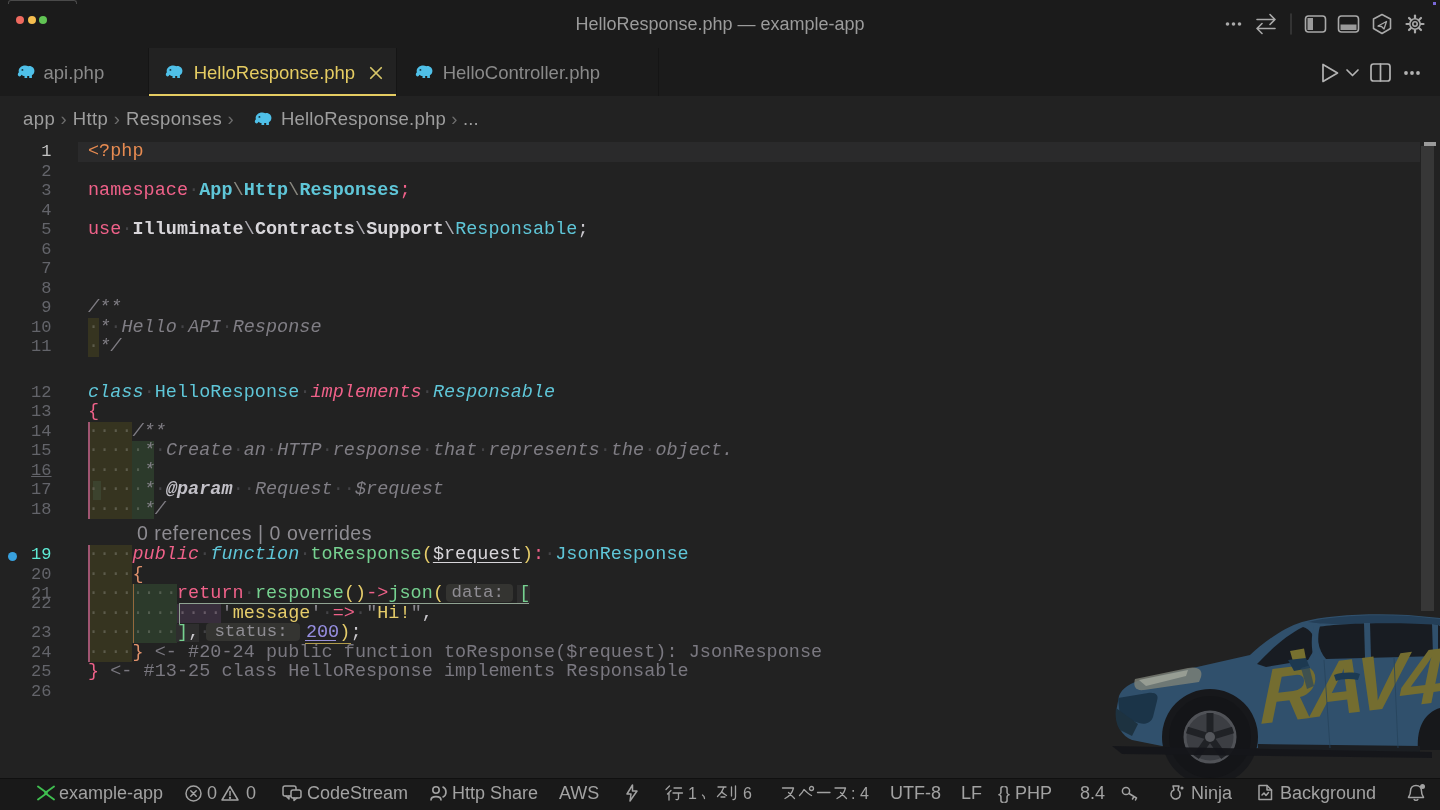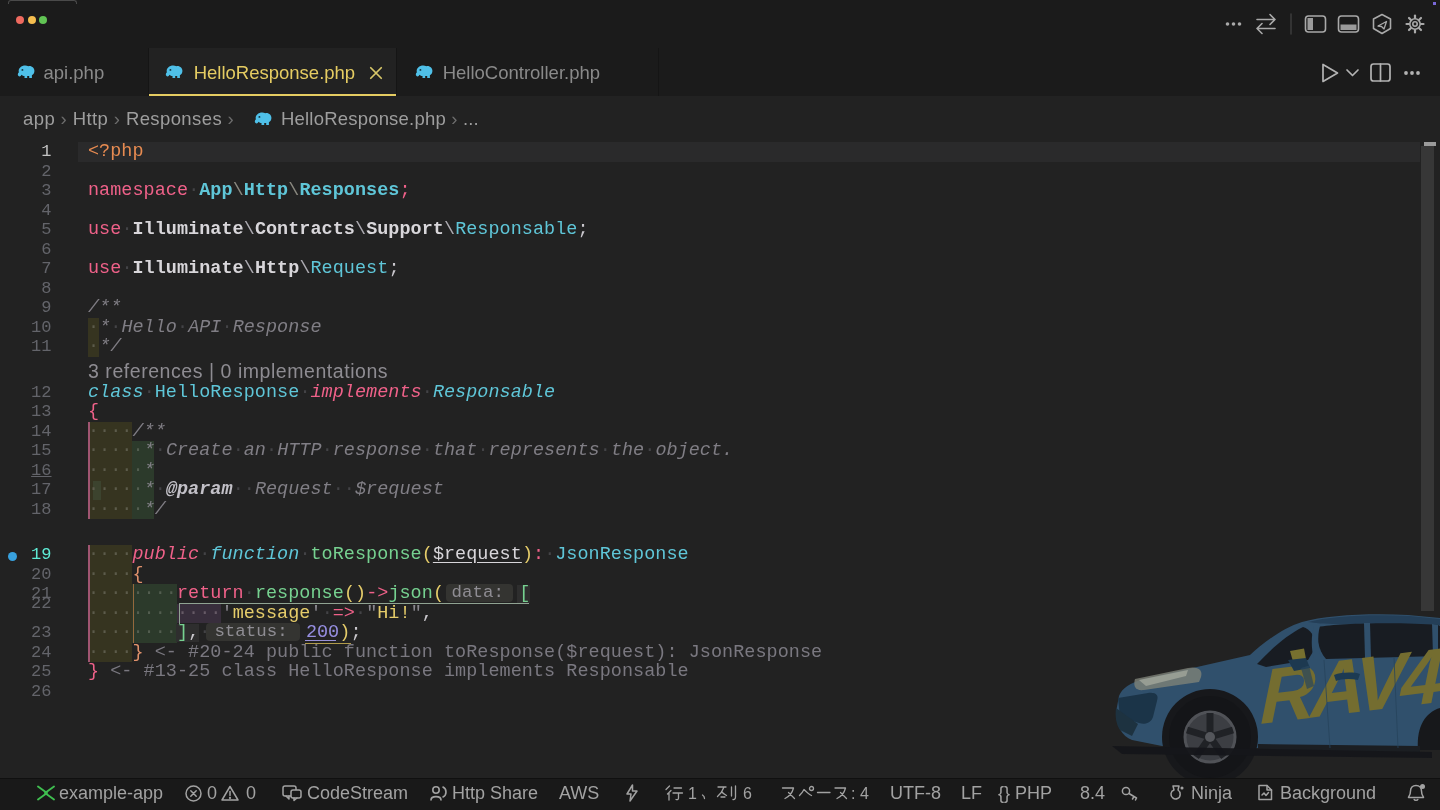--- a/index.html
+++ b/index.html
@@ -10,20 +10,21 @@
 .inlay{display:inline-block;background:#343431;color:#8f8d93;border-radius:4px;padding:0 6px;height:17.5px;line-height:17.5px;font-size:17.4px;vertical-align:1px;}
 .sbt{position:absolute;top:784px;height:18px;line-height:18px;color:#a2a2a2;font-size:18px;white-space:nowrap;}
 </style></head>
 <body>
 
 <div style="position:absolute;left:0;top:0;width:1440px;height:48px;background:#1b1b1b;">
   <div style="position:absolute;left:8px;top:0;width:69px;height:4px;border:1px solid #4a4a4a;border-bottom:none;border-radius:3px 3px 0 0;"></div>
   <div style="position:absolute;left:16px;top:16px;width:8px;height:8px;border-radius:50%;background:#ee6a5f;"></div>
   <div style="position:absolute;left:27.5px;top:16px;width:8px;height:8px;border-radius:50%;background:#f5bd4f;"></div>
   <div style="position:absolute;left:39px;top:16px;width:8px;height:8px;border-radius:50%;background:#61c454;"></div>
+  <div style="position:absolute;left:0;top:14px;width:1440px;text-align:center;color:#9b9b9b;font-size:18px;">HelloResponse.php — example-app</div>
   <div style="position:absolute;left:1433px;top:2px;width:3px;height:3px;background:#7a68d8;"></div>
 
 <svg width="240" height="48" viewBox="0 0 240 48" style="position:absolute;left:1200px;top:0;" fill="none" stroke="#a9a9a9" stroke-width="1.6" stroke-linecap="round" stroke-linejoin="round">
 <g stroke="none" fill="#a9a9a9">
         <circle cx="27.5" cy="24" r="1.8"></circle>
         <circle cx="33.5" cy="24" r="1.8"></circle>
         <circle cx="39.5" cy="24" r="1.8"></circle>
       </g>
 <path d="M57 19.5 H75 M70 14.5 L75 19.5 L70 24.5"></path>
 <path d="M75 28.5 H57 M62 23.5 L57 28.5 L62 33.5"></path>
@@ -153,39 +154,38 @@
 <div class="gut" style="top:584.25px;color:#63646a;">21</div>
 <div class="gut" style="top:594px;color:#63646a;">22</div>
 <div class="gut" style="top:623.25px;color:#63646a;">23</div>
 <div class="gut" style="top:642.75px;color:#63646a;">24</div>
 <div class="gut" style="top:662.25px;color:#63646a;">25</div>
 <div class="gut" style="top:681.75px;color:#63646a;">26</div>
 <div style="position:absolute;left:8px;top:551.5px;width:9px;height:9px;border-radius:50%;background:#38a1de;"></div>
 <div class="code" style="top:142.25px;"><span style="color:#e78b51;">&lt;?php</span></div>
 <div class="code" style="top:181.25px;"><span style="color:#ef6189;">namespace</span><span style="color:#434346">·</span><span style="color:#5fc6d8;font-weight:bold;">App</span><span style="color:#8a887f;">\</span><span style="color:#5fc6d8;font-weight:bold;">Http</span><span style="color:#8a887f;">\</span><span style="color:#5fc6d8;font-weight:bold;">Responses</span><span style="color:#ef6189;">;</span></div>
 <div class="code" style="top:220.25px;"><span style="color:#ef6189;">use</span><span style="color:#434346">·</span><span style="color:#d8d6da;font-weight:bold;">Illuminate</span><span style="color:#adabb2;">\</span><span style="color:#d8d6da;font-weight:bold;">Contracts</span><span style="color:#adabb2;">\</span><span style="color:#d8d6da;font-weight:bold;">Support</span><span style="color:#adabb2;">\</span><span style="color:#5fc6d8;">Responsable</span><span style="color:#c9c7cc;">;</span></div>
-<div class="code" style="top:259.25px;"><span style="color:#ef6189;">use</span><span style="color:#434346">·</span><span style="color:#d8d6da;font-weight:bold;">Illuminate</span><span style="color:#adabb2;">\</span><span style="color:#d8d6da;font-weight:bold;">Http</span><span style="color:#adabb2;">\</span><span style="color:#5fc6d8;">Request</span><span style="color:#c9c7cc;">;</span></div>
 <div class="code" style="top:298.25px;"><span style="color:#807e85;font-style:italic;">/**</span></div>
 <div class="code" style="top:317.75px;"><span style="color:#5c5b4b">·</span><span style="color:#807e85;font-style:italic;">*</span><span style="color:#434346">·</span><span style="color:#807e85;font-style:italic;">Hello</span><span style="color:#434346">·</span><span style="color:#807e85;font-style:italic;">API</span><span style="color:#434346">·</span><span style="color:#807e85;font-style:italic;">Response</span></div>
 <div class="code" style="top:337.25px;"><span style="color:#5c5b4b">·</span><span style="color:#807e85;font-style:italic;">*/</span></div>
 <div class="code" style="top:382.75px;"><span style="color:#5fc6d8;font-style:italic;">class</span><span style="color:#434346">·</span><span style="color:#5fc6d8;">HelloResponse</span><span style="color:#434346">·</span><span style="color:#ef6189;font-style:italic;">implements</span><span style="color:#434346">·</span><span style="color:#5fc6d8;font-style:italic;">Responsable</span></div>
 <div class="code" style="top:402.25px;"><span style="color:#ef6189;">{</span></div>
 <div class="code" style="top:421.75px;"><span style="color:#5c5b4b">····</span><span style="color:#807e85;font-style:italic;">/**</span></div>
 <div class="code" style="top:441.25px;"><span style="color:#5c5b4b">····</span><span style="color:#525d4f">·</span><span style="color:#807e85;font-style:italic;">*</span><span style="color:#434346">·</span><span style="color:#807e85;font-style:italic;">Create</span><span style="color:#434346">·</span><span style="color:#807e85;font-style:italic;">an</span><span style="color:#434346">·</span><span style="color:#807e85;font-style:italic;">HTTP</span><span style="color:#434346">·</span><span style="color:#807e85;font-style:italic;">response</span><span style="color:#434346">·</span><span style="color:#807e85;font-style:italic;">that</span><span style="color:#434346">·</span><span style="color:#807e85;font-style:italic;">represents</span><span style="color:#434346">·</span><span style="color:#807e85;font-style:italic;">the</span><span style="color:#434346">·</span><span style="color:#807e85;font-style:italic;">object.</span></div>
 <div class="code" style="top:460.75px;"><span style="color:#5c5b4b">····</span><span style="color:#525d4f">·</span><span style="color:#807e85;font-style:italic;">*</span></div>
 <div class="code" style="top:480.25px;"><span style="color:#5c5b4b">····</span><span style="color:#525d4f">·</span><span style="color:#807e85;font-style:italic;">*</span><span style="color:#434346">·</span><span style="color:#c2c0c7;font-style:italic;font-weight:bold;">@param</span><span style="color:#434346">··</span><span style="color:#807e85;font-style:italic;">Request</span><span style="color:#434346">··</span><span style="color:#807e85;font-style:italic;">$request</span></div>
 <div class="code" style="top:499.75px;"><span style="color:#5c5b4b">····</span><span style="color:#525d4f">·</span><span style="color:#807e85;font-style:italic;">*/</span></div>
 <div class="code" style="top:545.25px;"><span style="color:#5c5b4b">····</span><span style="color:#ef6189;font-style:italic;">public</span><span style="color:#434346">·</span><span style="color:#5fc6d8;font-style:italic;">function</span><span style="color:#434346">·</span><span style="color:#76d190;">toResponse</span><span style="color:#e5cc6a;">(</span><span style="color:#d8d6da;text-decoration:underline;text-underline-offset:3px;">$request</span><span style="color:#e5cc6a;">)</span><span style="color:#ef6189;">:</span><span style="color:#434346">·</span><span style="color:#5fc6d8;">JsonResponse</span></div>
 <div class="code" style="top:564.75px;"><span style="color:#5c5b4b">····</span><span style="color:#e0916c;">{</span></div>
 <div class="code" style="top:584.25px;"><span style="color:#5c5b4b">····</span><span style="color:#525d4f">····</span><span style="color:#ef6189;">return</span><span style="color:#434346">·</span><span style="color:#76d190;">response</span><span style="color:#e5cc6a;">()</span><span style="color:#ef6189;">-&gt;</span><span style="color:#76d190;">json</span><span style="color:#e5cc6a;">(</span><span class="inlay" style="width:67.4px;margin-left:1.5px;">data:</span><span style="color:#76d190;margin-left:6.3px;display:inline-block;">[</span></div>
 <div class="code" style="top:603.75px;"><span style="color:#5c5b4b">····</span><span style="color:#525d4f">····</span><span style="color:#665a66">····</span><span style="color:#8b8990;">'</span><span style="color:#e5cc6a;">message</span><span style="color:#8b8990;">'</span><span style="color:#434346">·</span><span style="color:#ef6189;">=&gt;</span><span style="color:#434346">·</span><span style="color:#8b8990;">"</span><span style="color:#e5cc6a;">Hi!</span><span style="color:#8b8990;">"</span><span style="color:#c9c7cc;">,</span></div>
 <div class="code" style="top:623.25px;"><span style="color:#5c5b4b">····</span><span style="color:#525d4f">····</span><span style="color:#76d190;">]</span><span style="color:#c9c7cc;">,</span><span style="color:#434346">·</span><span class="inlay" style="width:94.5px;margin-left:-4.5px;padding:0 8.5px;">status:</span><span style="color:#968ee0;margin-left:5.5px;display:inline-block;">200</span><span style="color:#e5cc6a;">)</span><span style="color:#c9c7cc;">;</span></div>
 <div class="code" style="top:642.75px;"><span style="color:#5c5b4b">····</span><span style="color:#e0916c;">}</span><span style="color:#7a7880;"> &lt;- #20-24 public function toResponse($request): JsonResponse</span></div>
 <div class="code" style="top:662.25px;"><span style="color:#ef6189;">}</span><span style="color:#7a7880;"> &lt;- #13-25 class HelloResponse implements Responsable</span></div>
-<div class="lens" style="top:356.75px;">3 references | 0 implementations</div>
+<div class="lens" style="top:519.25px;left:137px;">0 references | 0 overrides</div>
 <div style="position:absolute;left:1424px;top:142px;width:12px;height:4px;background:#9b9b9b;"></div>
 <div style="position:absolute;left:1420.5px;top:146px;width:13px;height:465px;background:#373737;"></div>
 
 <svg width="338" height="180" viewBox="0 0 338 180" style="position:absolute;left:1102px;top:598px;">
 <g>
 
 <path d="M17 98 C20 90 28 85 42 81 L148 57
          C160 46 180 30 200 24 C224 17 268 15 306 17 L338 20
          L338 152 L310 152 L298 152 L156 150 L60 148 L30 142
          C20 138 14 128 14 114 Z" fill="#30506c"></path>

